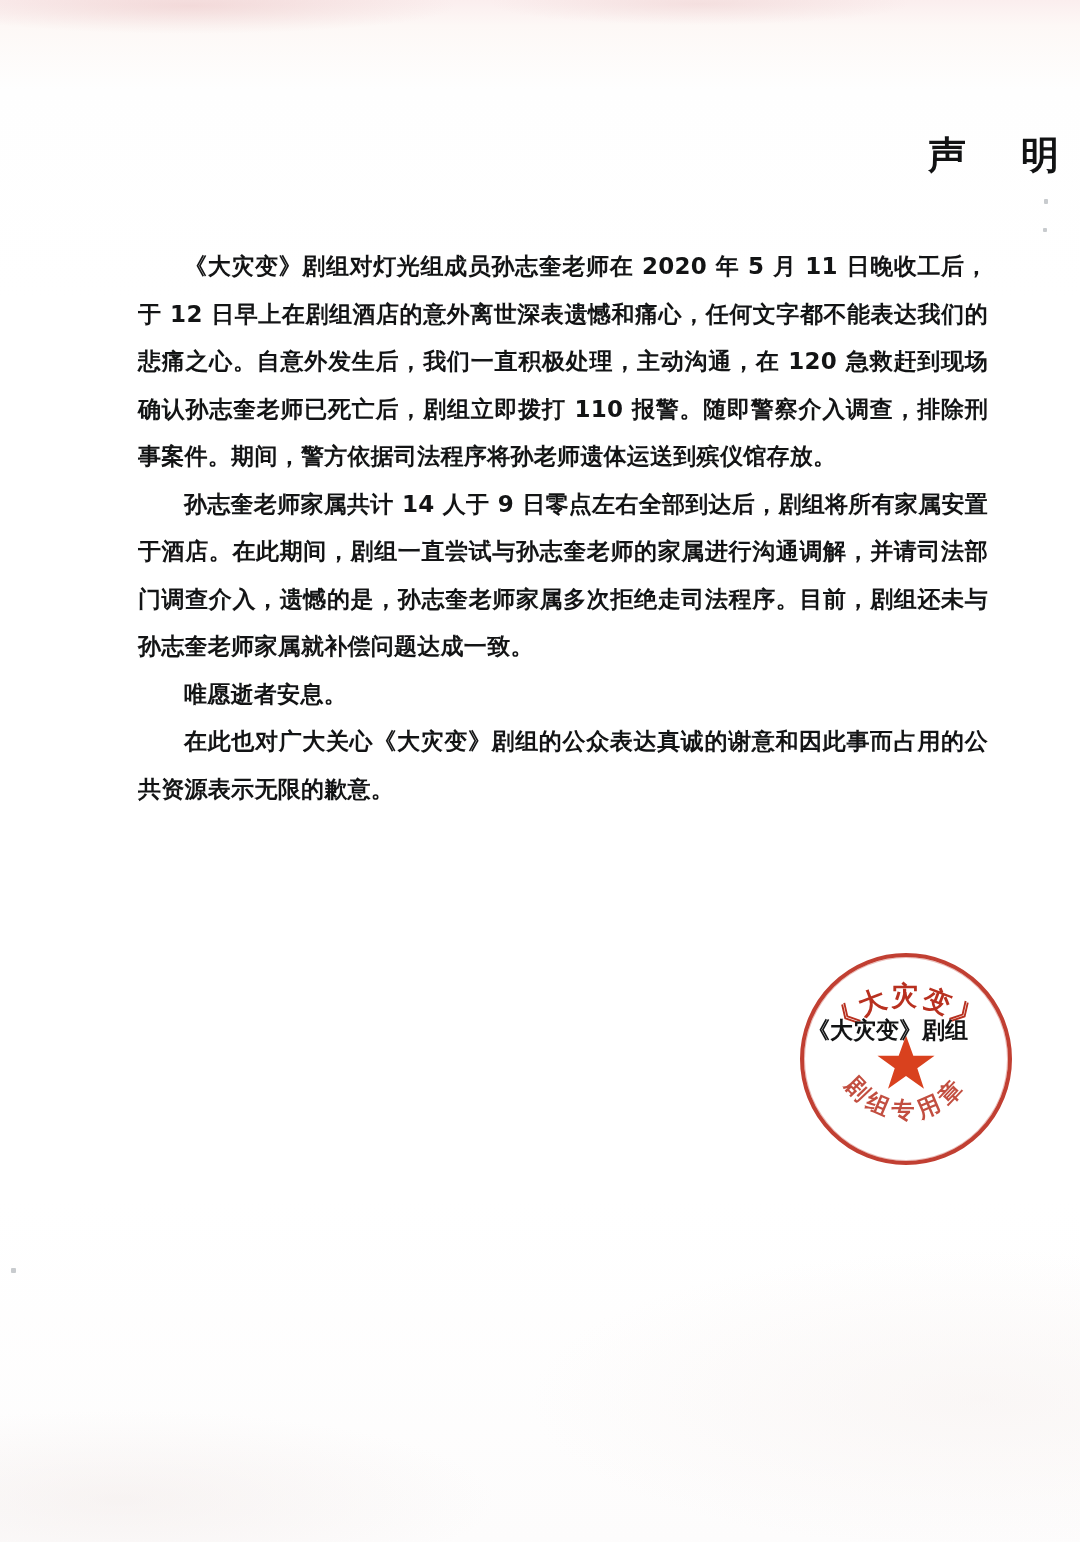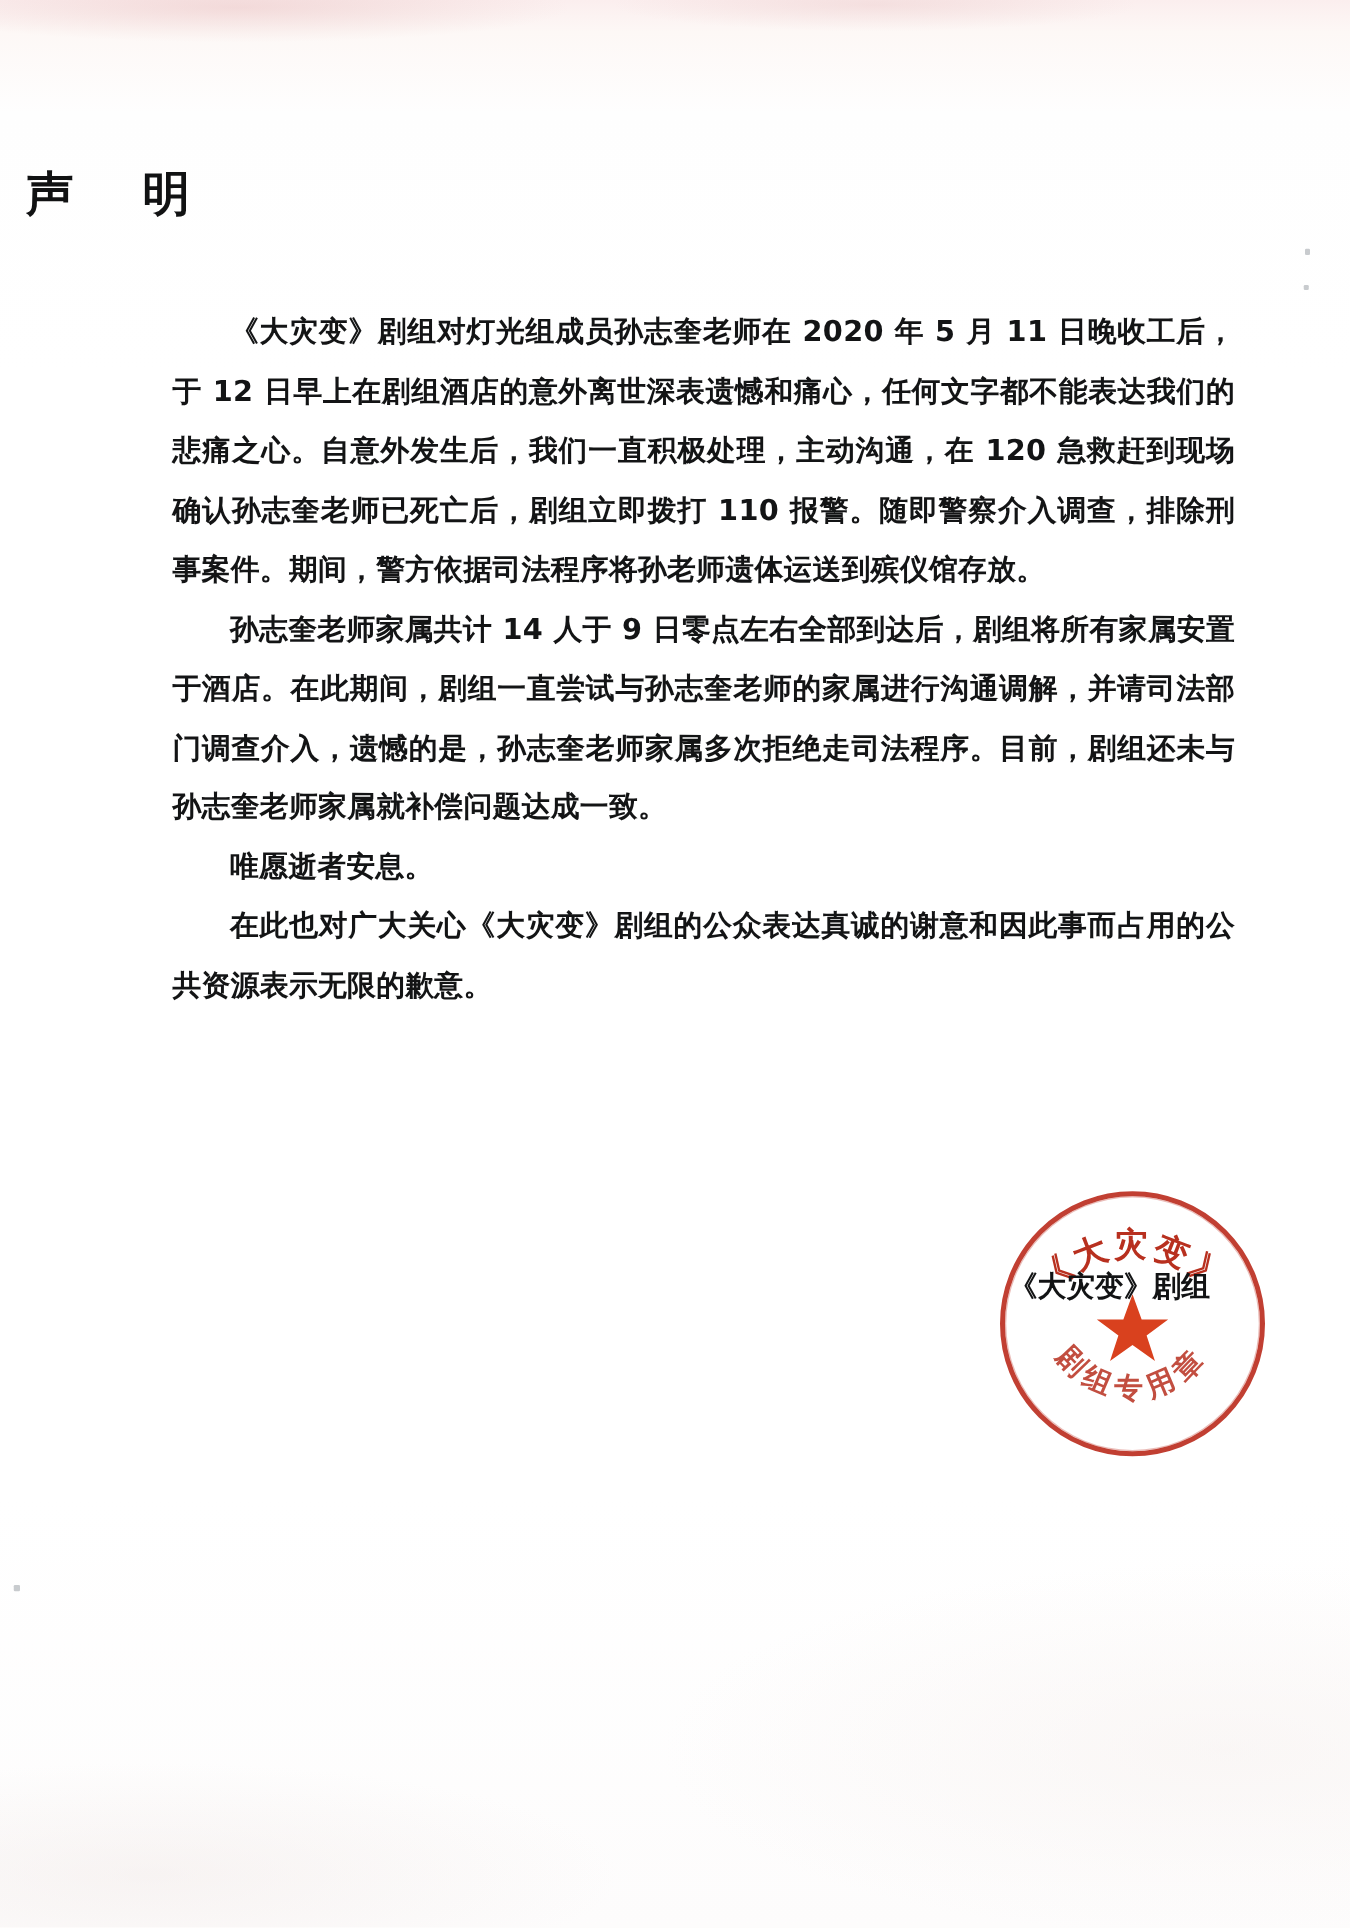--- a/index.html
+++ b/index.html
@@ -35,21 +35,21 @@
       radial-gradient(ellipse 600px 200px at 980px 1400px, rgba(246,240,238,.5), rgba(255,255,255,0) 75%);
     pointer-events: none;
   }
 
   
   .doc-title {
     position: absolute;
     top: 130px;
     left: 0;
     width: 1080px;
-    text-align: left;
+    text-align: right;
     font-family: "DejaVu Sans", "Liberation Sans", sans-serif;
     font-size: 38px;
     font-weight: 700;
     letter-spacing: 0.55em;
     text-indent: 0.55em;
     color: #111213;
   }
 
   
   .doc-body {

